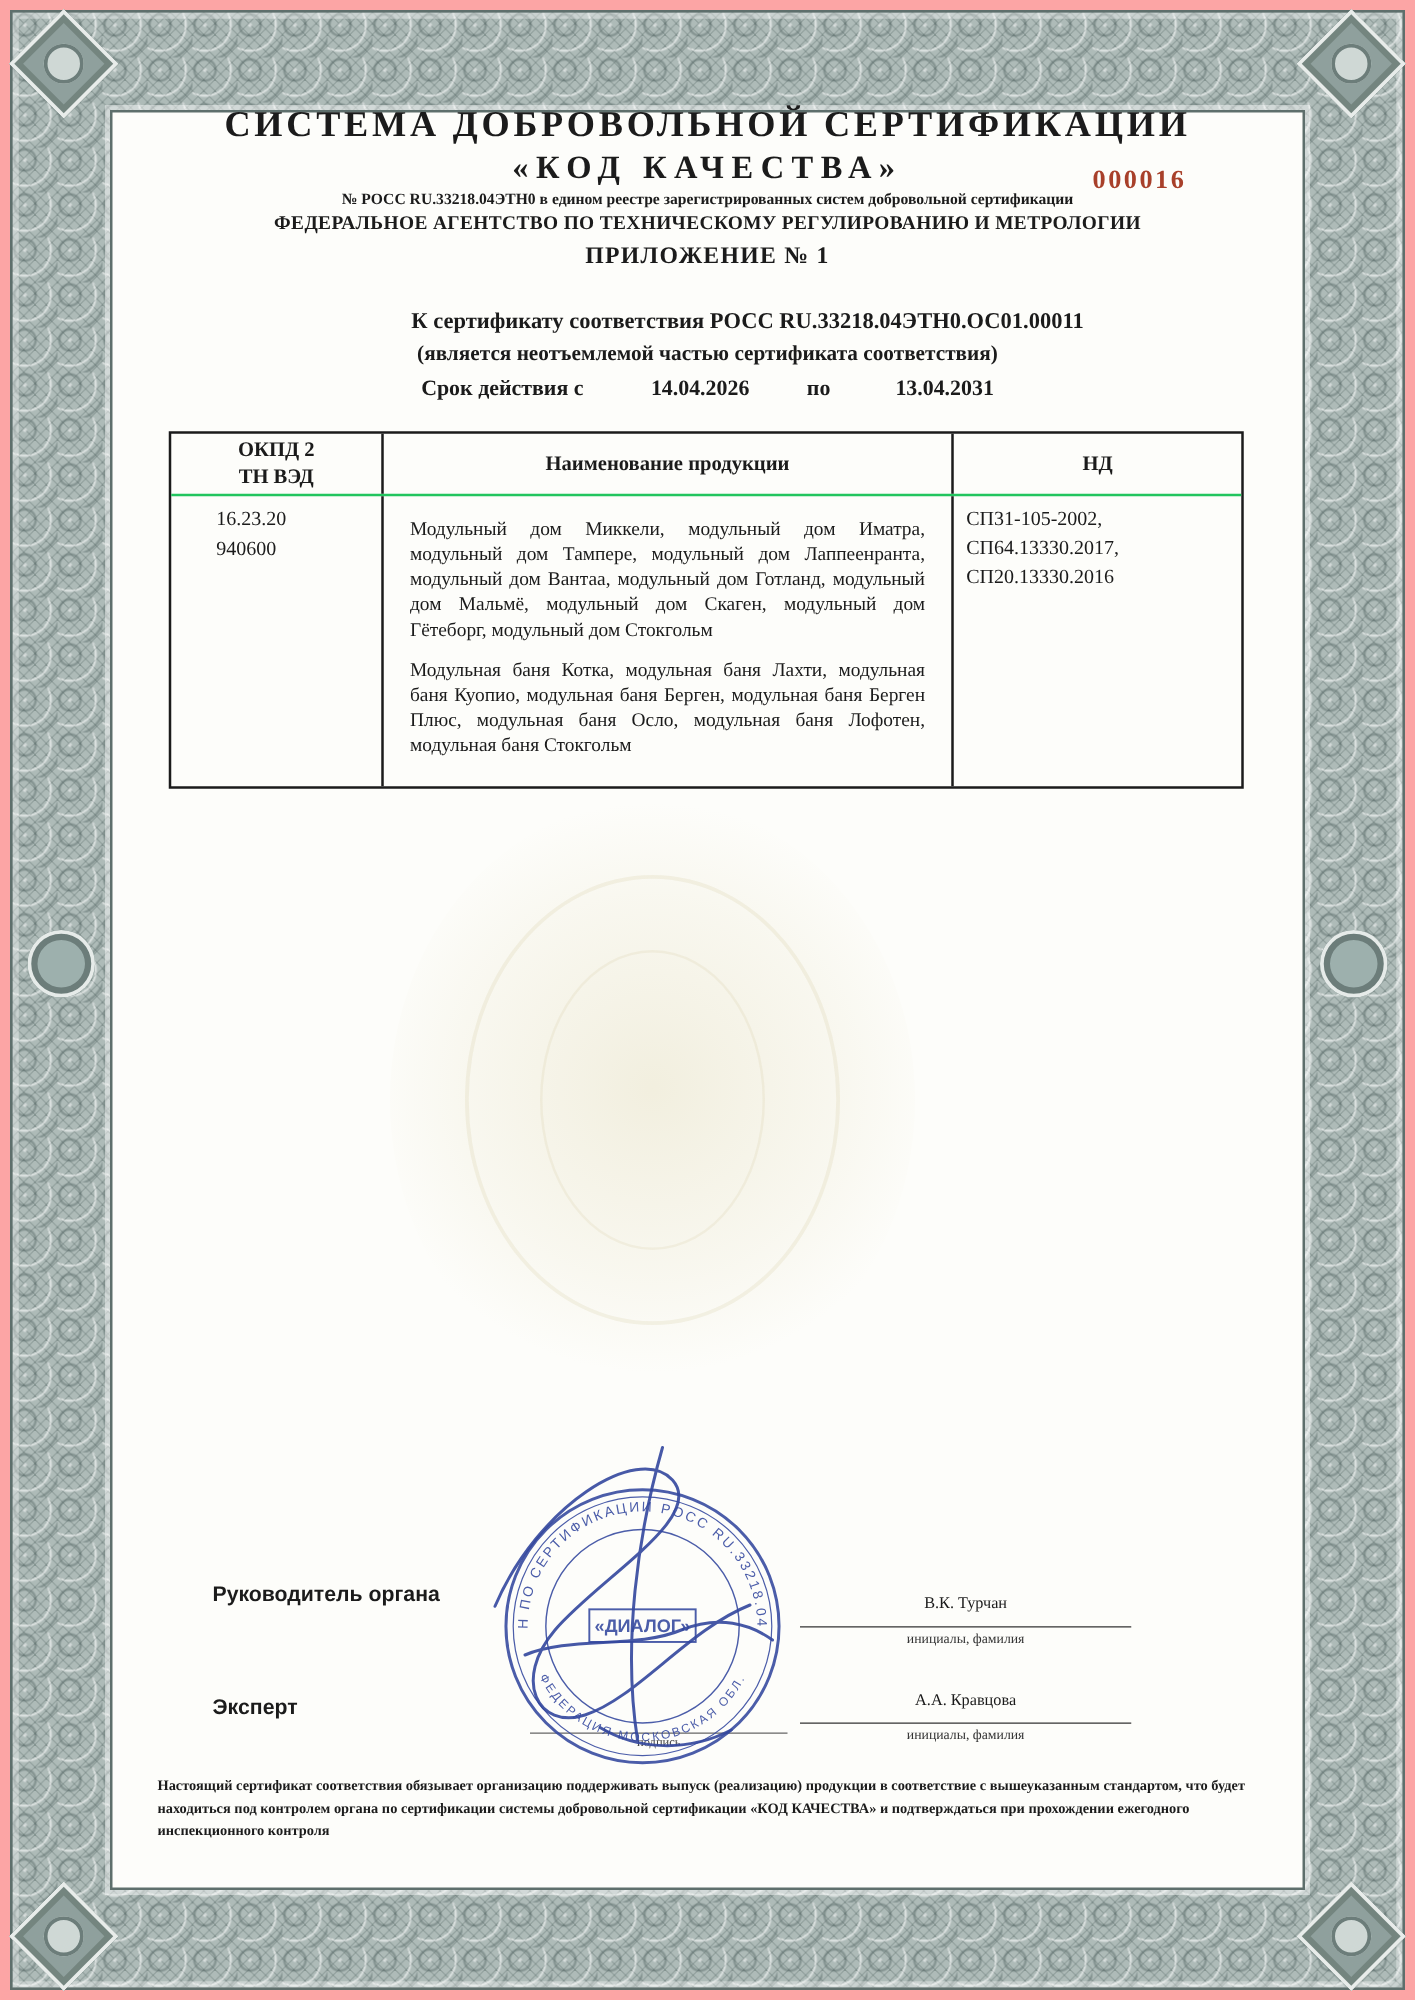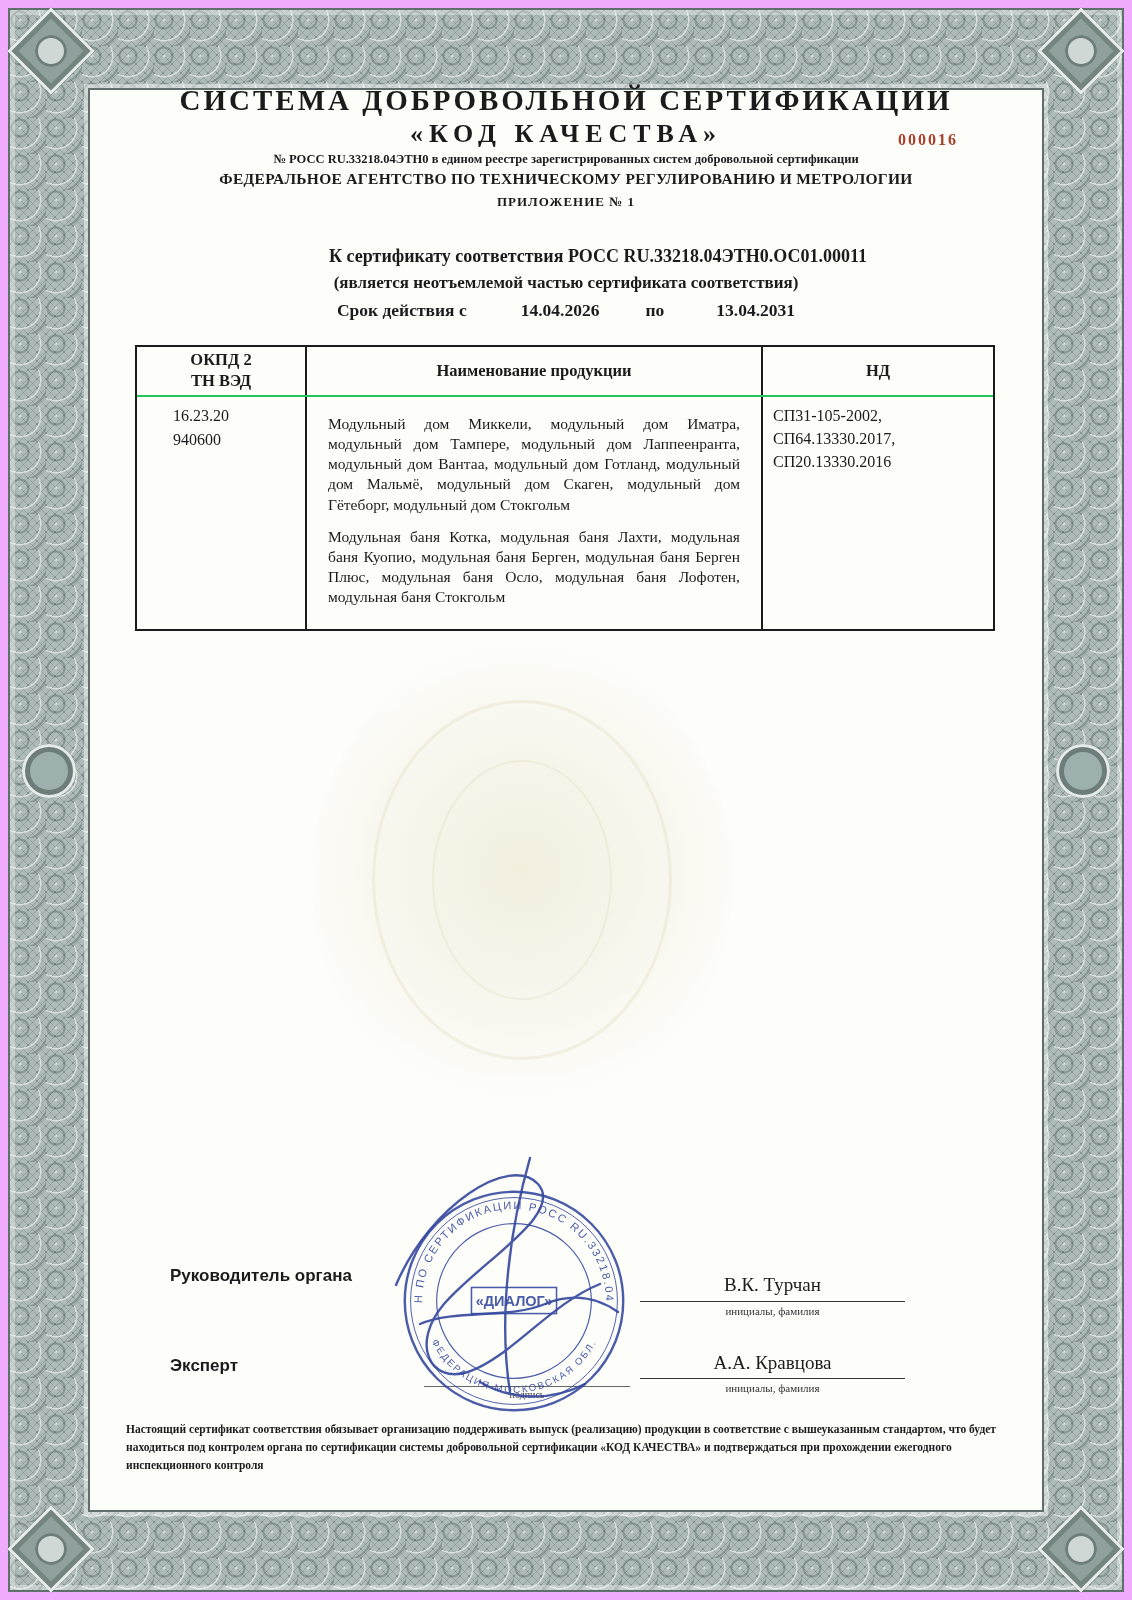--- a/index.html
+++ b/index.html
@@ -1,16 +1,16 @@
 <!DOCTYPE html>
 <html><head>
 <meta charset="utf-8">
 <style>
   html,body{margin:0;padding:0;background:#e8e8e6;}
-  .page{position:relative;width:1132px;height:1600px;background:#f0abfc;overflow:hidden;
+  .page{position:relative;width:1132px;height:1600px;background:#fca5a5;overflow:hidden;
         font-family:"Liberation Serif","DejaVu Serif",serif;color:#1b1b1b;margin:0 auto;}
 
   
   .border-frame{position:absolute;inset:8px;z-index:1;
     background-color:#aebbb8;
     background-image:
       repeating-radial-gradient(circle at 10px 10px, rgba(255,255,255,.55) 0 1px, transparent 2px 7px, rgba(84,102,100,.45) 8px 9px, transparent 10px 20px),
       repeating-linear-gradient(45deg, rgba(84,102,100,.28) 0 1px, transparent 1px 6px),
       repeating-linear-gradient(-45deg, rgba(84,102,100,.28) 0 1px, transparent 1px 6px);
     background-size:36px 36px, 9px 9px, 9px 9px;
@@ -33,45 +33,45 @@
     background:radial-gradient(circle at 50% 48%, rgba(216,206,160,.30), rgba(216,206,160,.12) 46%, transparent 70%);}
   .watermark::before{content:"";position:absolute;inset:60px;border-radius:50%;border:3px solid rgba(205,195,145,.18);}
   .watermark::after{content:"";position:absolute;inset:120px;border-radius:50%;border:2px solid rgba(205,195,145,.16);}
 
   .content{position:absolute;inset:0;z-index:5;}
   .abs{position:absolute;}
   .cline{position:absolute;left:90px;width:952px;text-align:center;}
 
   .title1{top:84px;font-size:29px;font-weight:bold;letter-spacing:3px;}
   .title2{top:119px;font-size:26px;font-weight:bold;letter-spacing:6px;}
-  .serial{top:131px;left:874px;width:130px;font-size:16px;font-weight:bold;color:#a8402a;letter-spacing:2px;margin-left:24px;}
+  .serial{top:131px;left:874px;width:130px;font-size:21px;font-weight:bold;color:#a8402a;letter-spacing:2px;}
   .registry{top:152px;font-size:12.5px;font-weight:bold;}
   .agency{top:170px;font-size:15.5px;font-weight:bold;letter-spacing:.3px;}
-  .annex{top:194px;font-size:13px;font-weight:bold;letter-spacing:1px;}
+  .annex{top:194px;font-size:19px;font-weight:bold;letter-spacing:1px;}
   .certline{top:246px;font-size:18px;font-weight:bold;padding-left:32px;}
   .certnote{top:273px;font-size:17px;font-weight:bold;}
   .validity{top:300px;font-size:17.5px;font-weight:bold;display:flex;justify-content:center;left:90px;width:952px;position:absolute;}
   .validity .v-from{margin-left:54px}.validity .v-po{margin-left:46px}.validity .v-to{margin-left:52px}
 
   .table{position:absolute;left:135px;top:345px;width:856px;border:2px solid #1b1b1b;background:transparent;}
   .tr{display:grid;grid-template-columns:168px 456px 1fr;}
   .thead{border-bottom:2px solid #22c55e;}
   .cell{padding:3px 6px;}
   .tr .cell + .cell{border-left:2px solid #1b1b1b;}
   .th{display:flex;flex-direction:column;align-items:center;justify-content:center;
       font-weight:bold;font-size:16.5px;line-height:1.25;text-align:center;min-height:42px;}
   .codes{padding:7px 8px 10px 36px;font-size:16px;line-height:1.5;}
   .products{padding:5px 9px 10px 9px;font-size:15.5px;line-height:1.3;text-align:justify;}
   .products p{margin:12px;}
   .nd{padding:7px 6px 10px 10px;font-size:16px;line-height:1.45;}
 
   .sig-label{font-family:"Liberation Sans","DejaVu Sans",sans-serif;font-weight:bold;font-size:17px;}
   .lab-head{left:170px;top:1266px;}
   .lab-expert{left:170px;top:1356px;}
-  .sig-name{left:640px;width:265px;text-align:center;font-size:19px;}
+  .sig-name{left:640px;width:265px;text-align:center;font-size:13px;}
   .name-head{top:1274px;}
   .name-expert{top:1352px;}
   .sigline{left:640px;width:265px;border-bottom:1.5px solid #333;height:0;}
   .line-head{top:1301px;}
   .line-expert{top:1378px;}
   .sig-caption{left:640px;width:265px;text-align:center;font-size:11px;color:#333;}
   .cap-head{top:1305px;}
   .cap-expert{top:1382px;}
   .sub-sigline{left:424px;width:206px;border-bottom:1px solid #666;height:0;top:1386px;}
   .sub-caption{left:424px;width:206px;text-align:center;font-size:10px;color:#444;top:1389px;}

